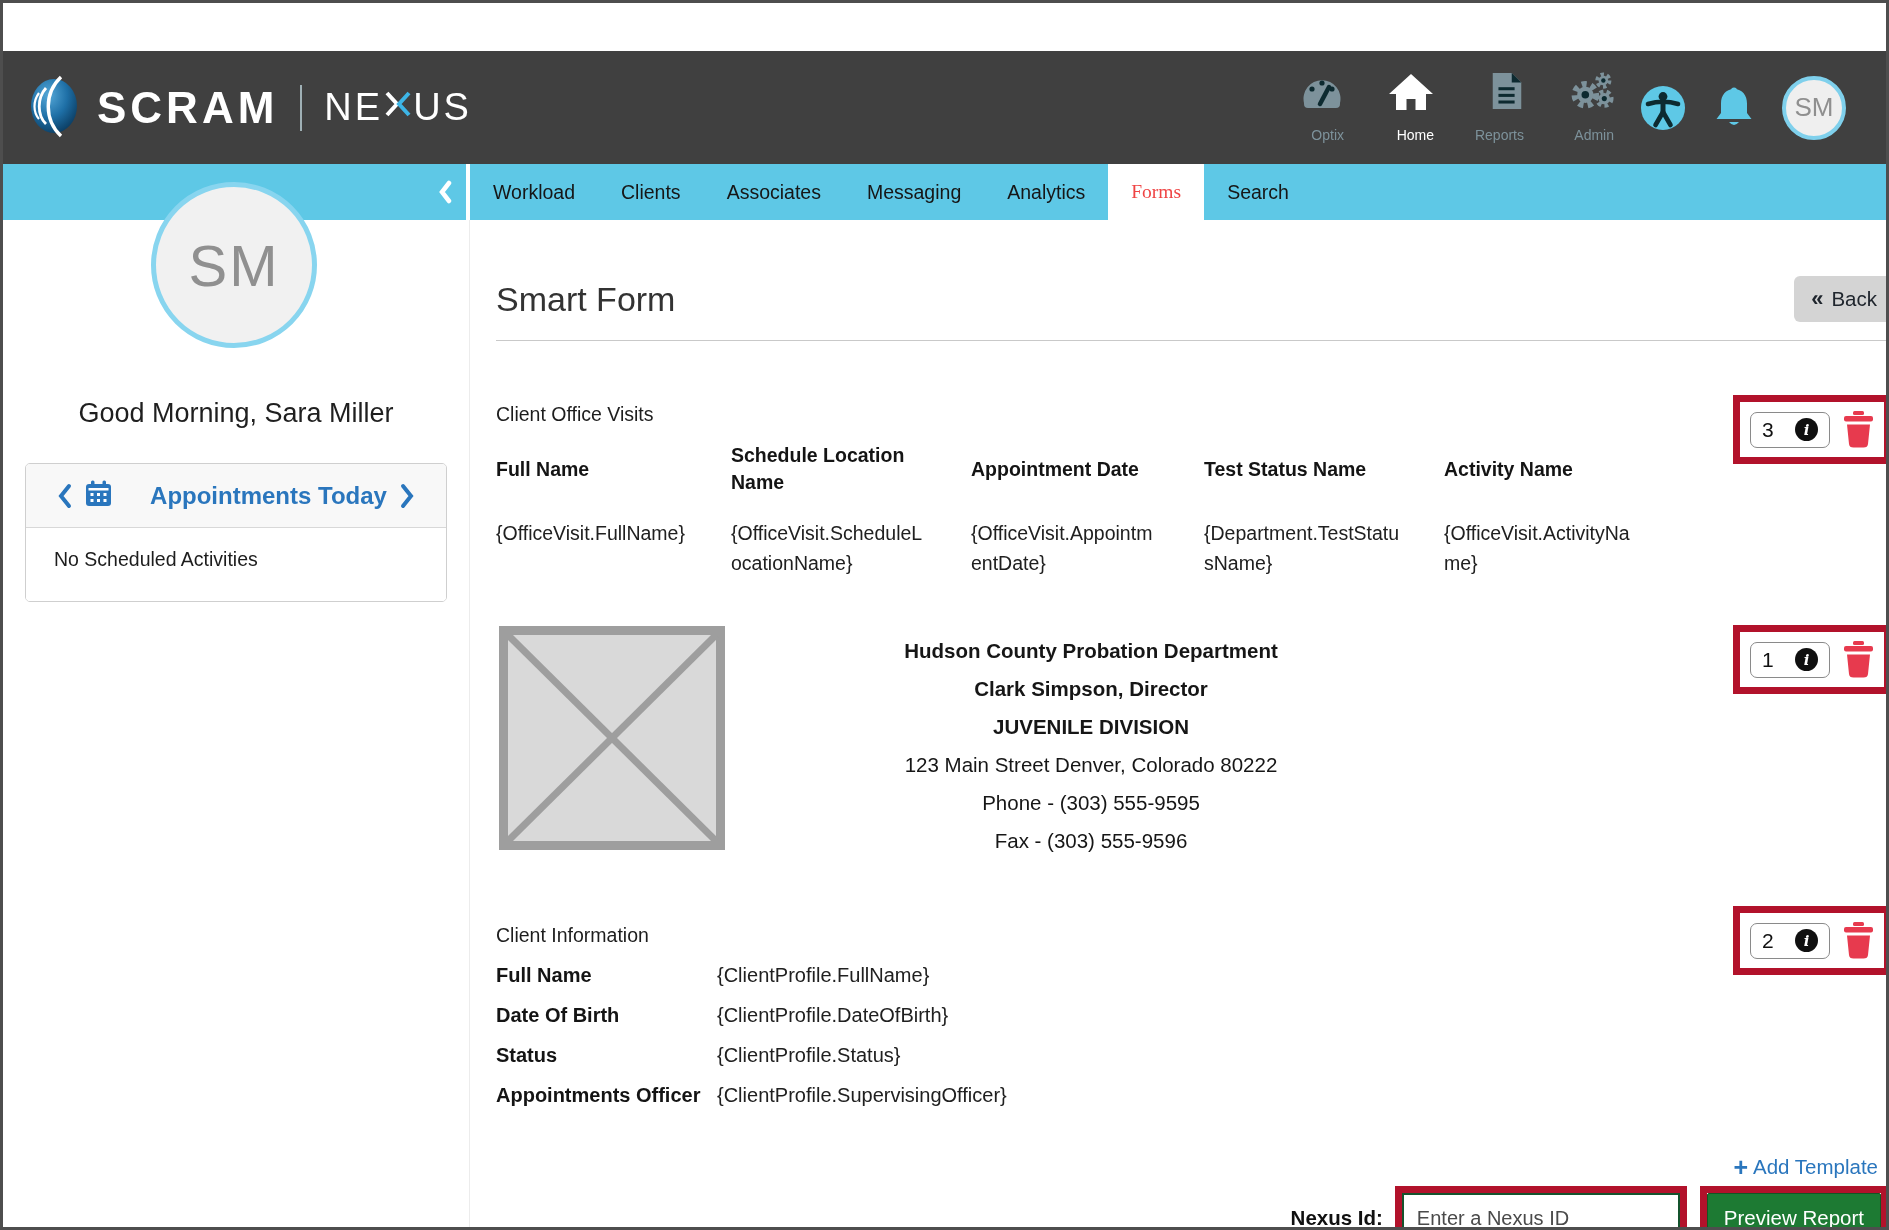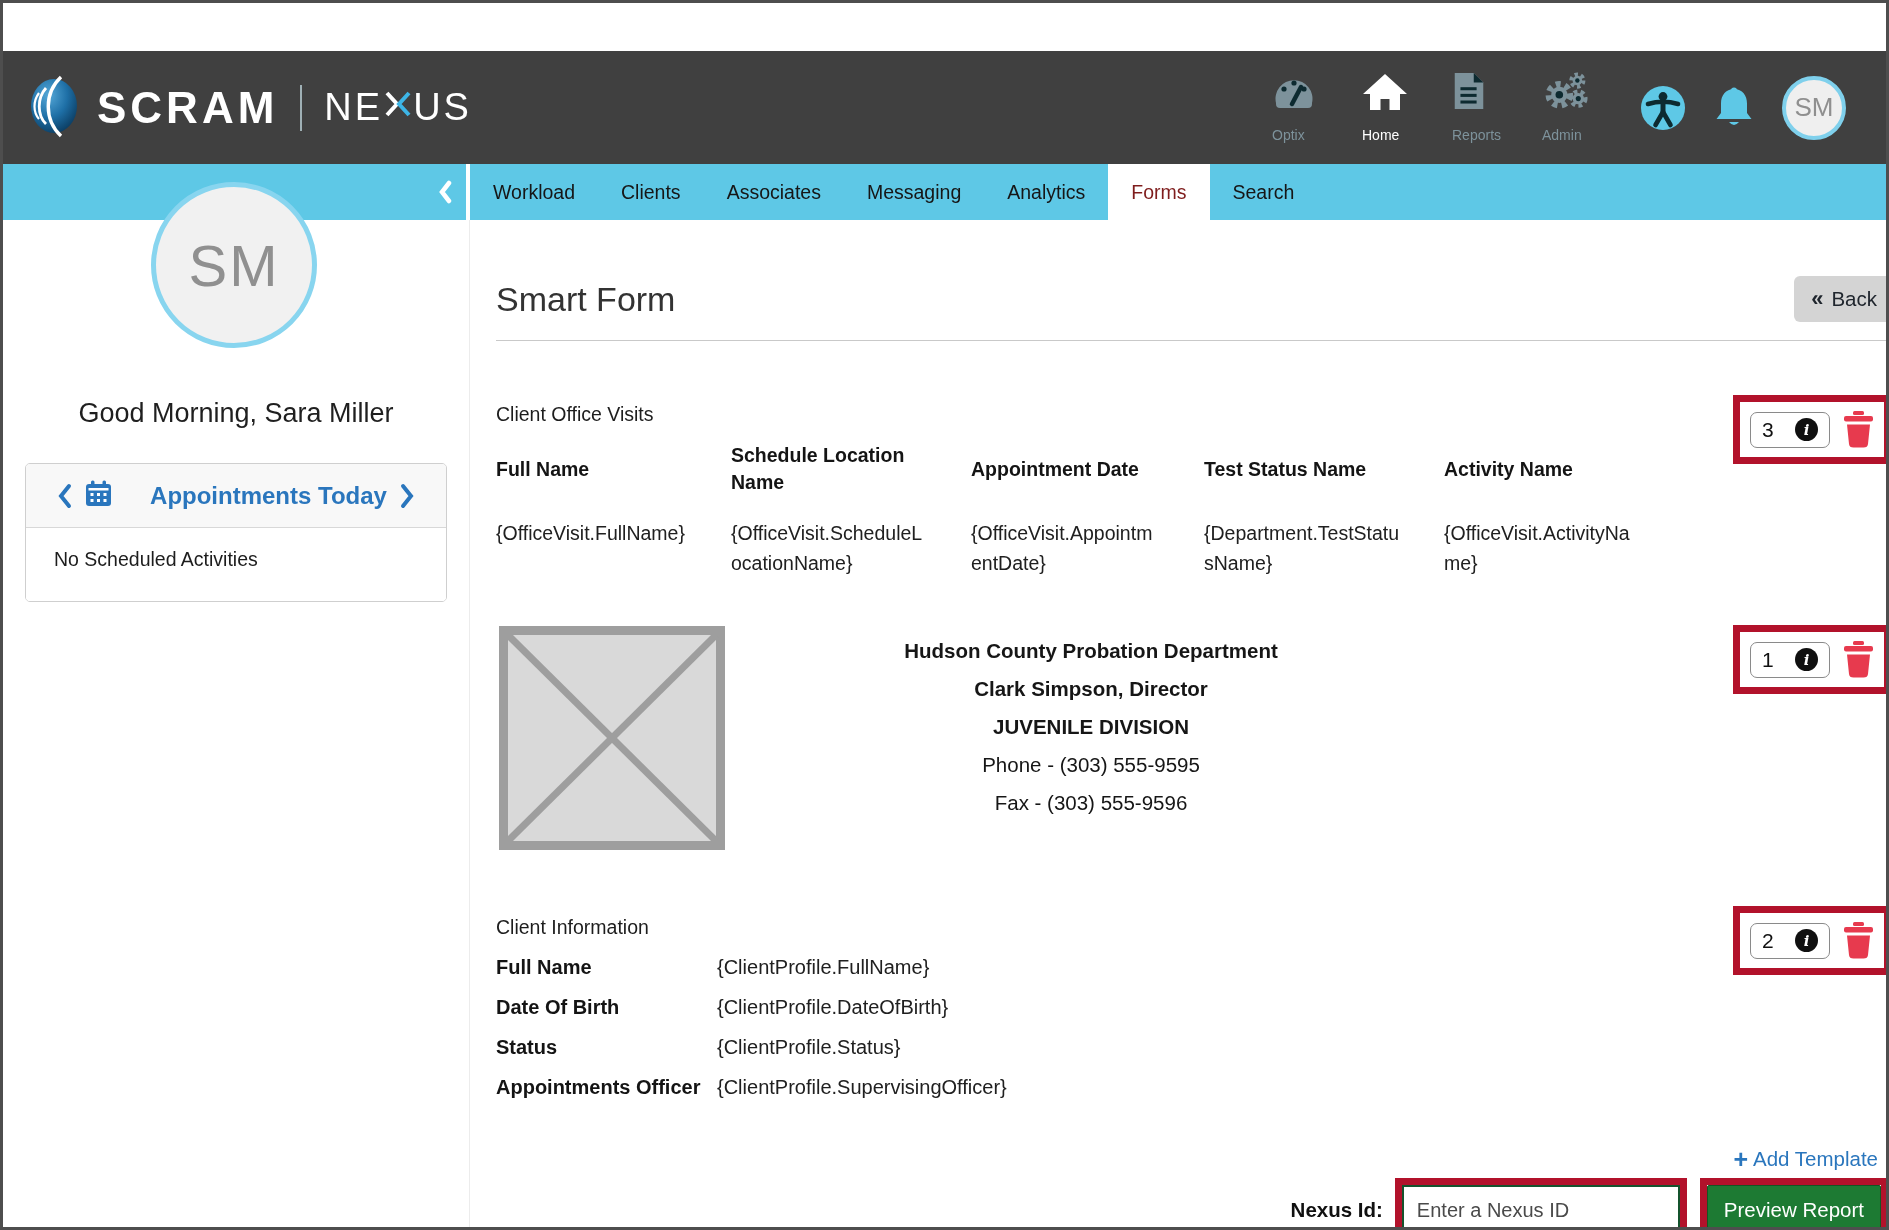--- a/index.html
+++ b/index.html
@@ -7,32 +7,32 @@
   body { font-family:"Liberation Sans","DejaVu Sans",sans-serif; }
   .window{ width:1889px; height:1230px; background:#fff; border:3px solid #4e4e4e; position:relative; overflow:hidden; }
 
   
   .header{ height:113px; background:#404040; display:flex; align-items:center; justify-content:space-between; padding:0 40px 0 26px;margin-top:48px; }
   .logo{ display:flex; align-items:center; gap:16px; }
   .logo-scram{ color:#fff; font-size:44px; font-weight:bold; letter-spacing:4px; }
   .logo-div{ width:2px; height:46px; background:#9fb0b5; margin:0 6px; }
   .logo-nexus{ color:#fff; font-size:38px; font-weight:300; letter-spacing:3px; display:flex; align-items:center; }
   .hicons{ display:flex; align-items:center; }
-  .hicon{ display:flex; flex-direction:column; align-items:flex-start; gap:14px; width:72px; margin-left:18px; color:#7d929b; font-size:14px; cursor:pointer; }
+  .hicon{ display:flex; flex-direction:column; align-items:flex-end; gap:14px; width:72px; margin-left:18px; color:#7d929b; font-size:14px; cursor:pointer; }
   .hicon.active{ color:#fff; }
   .round-icon{ margin-left:26px; cursor:pointer; display:flex; align-items:center; }
   .avatar-sm{ width:64px; height:64px; border-radius:50%; background:#efefef; border:4px solid #7fd0ec; color:#8f8f8f; font-size:26px; display:flex; align-items:center; justify-content:center; margin-left:26px; cursor:pointer; }
 
   
   .navstrip{ height:56px; background:#5ec8e6; display:flex; }
   .strip-side{ width:467px; border-right:4px solid #fff; display:flex; align-items:center; justify-content:flex-end; padding-right:14px; flex-shrink:0; }
   .collapse-btn{ cursor:pointer; display:flex; align-items:center; }
   .tabs{ display:flex; }
   .tab{ line-height:56px; padding:0 23px; font-size:19.5px; color:#161616; cursor:pointer; }
-  .tab.active{ background:#fff; color:#7f1d1d; }
+  .tab.active{ background:#fff; color:#ef4444;font-family:Liberation Serif, serif; }
 
   
   .bodyrow{ display:flex; height:1055px; }
   .sidebar{ width:467px; flex-shrink:0; position:relative; border-right:1px solid #ececec; background:#fff; }
   .avatar-big{ position:absolute; top:-38px; left:148px; width:166px; height:166px; border-radius:50%; background:#f1f1f1; border:5px solid #88d5ef; color:#909090; font-size:58px; letter-spacing:2px; display:flex; align-items:center; justify-content:center; }
   .greeting{ margin-top:178px; text-align:center; font-size:27px; color:#1f1f1f; }
   .appts{ margin:34px 22px 0 22px; border:1px solid #cfcfcf; border-radius:5px; overflow:hidden; }
   .appts-head{ background:#f8f8f8; border-bottom:1px solid #d8d8d8; padding:16px 0; display:flex; align-items:center; justify-content:center; gap:13px; }
   .appts-title{ color:#2a76bd; font-size:24px; font-weight:bold;margin-left:25px; }
   .chev-btn{ cursor:pointer; display:flex; align-items:center; }
@@ -289,20 +289,21 @@
           <svg width="226" height="224" viewBox="0 0 226 224">
             <rect x="4.5" y="4.5" width="217" height="215" fill="#d9d9d9" stroke="#9e9e9e" stroke-width="9"></rect>
             <line x1="9" y1="9" x2="217" y2="215" stroke="#9e9e9e" stroke-width="7"></line>
             <line x1="217" y1="9" x2="9" y2="215" stroke="#9e9e9e" stroke-width="7"></line>
           </svg>
         </span>
         <div class="lh-text">
           <div class="lh-line b">Hudson County Probation Department</div>
           <div class="lh-line b">Clark Simpson, Director</div>
           <div class="lh-line b">JUVENILE DIVISION</div>
+          <div class="lh-line">123 Main Street Denver, Colorado 80222</div>
           <div class="lh-line">Phone - (303) 555-9595</div>
           <div class="lh-line">Fax - (303) 555-9596</div>
         </div>
       </div>
 
       <div class="sec-label ci-label">Client Information</div>
       <div class="ci-fields">
         <div class="ci-row">
           <span class="lab">Full Name</span>
           <span class="val">{ClientProfile.FullName}</span>

